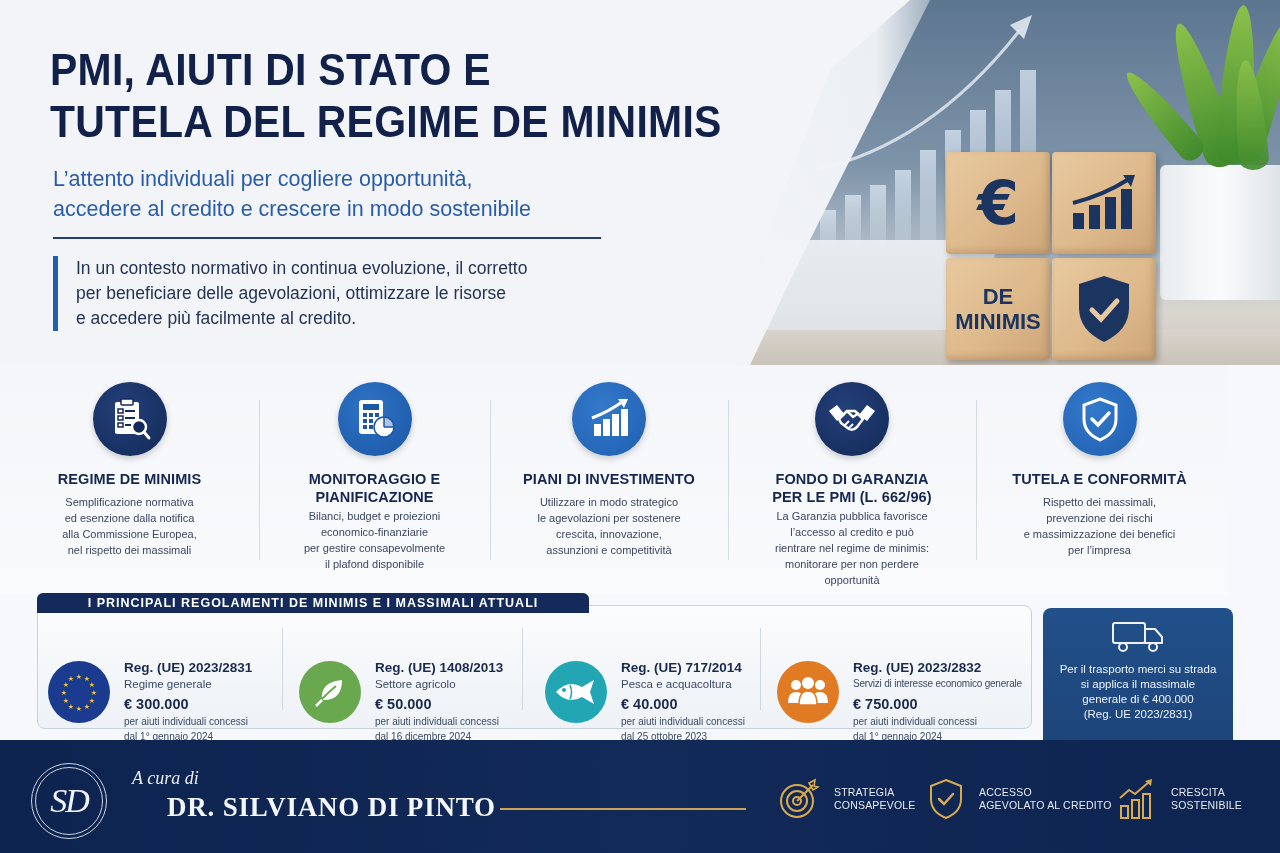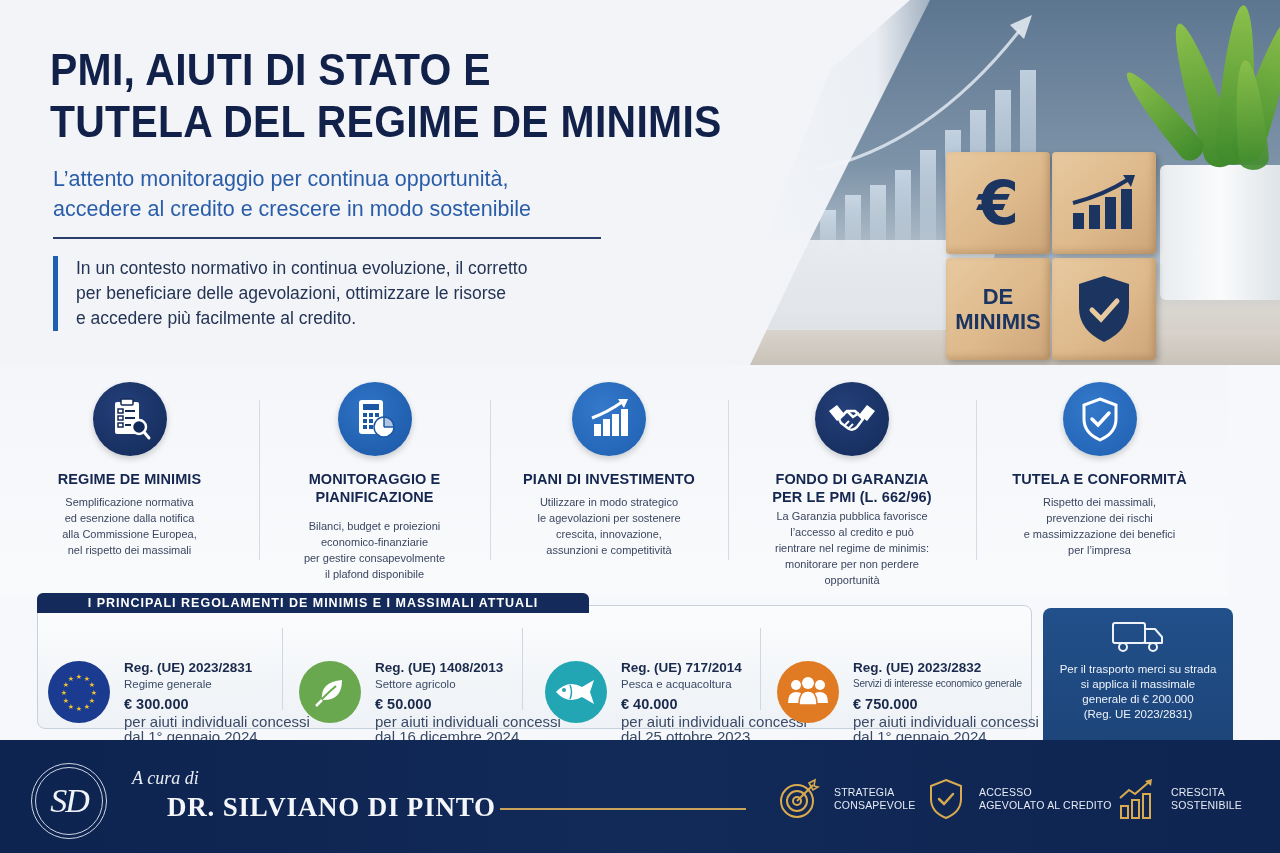--- a/index.html
+++ b/index.html
@@ -43,21 +43,21 @@
 
   
   .reg-panel { position: absolute; left: 37px; top: 605px; width: 995px; height: 124px; border: 1px solid #c7d1dd; border-radius: 8px; background: linear-gradient(180deg,#fbfcfd,#eef2f6); }
   .reg-header { position: absolute; left: 37px; top: 593px; width: 552px; height: 20px; background: #142a5a; color: #fff; font-weight: bold; font-size: 12.5px; letter-spacing: 1px; text-align: center; line-height: 20px; border-radius: 6px 6px 0 0; }
   .reg-item { position: absolute; top: 659px; height: 90px; display: flex; }
   .reg-icon { width: 62px; height: 62px; border-radius: 50%; margin-top: 2px; display: flex; align-items: center; justify-content: center; flex-shrink: 0; }
   .reg-text { margin-left: 14px; }
   .reg-name { font-weight: bold; font-size: 13.5px; color: #1a2a4c; line-height: 17px; }
   .reg-sector { font-size: 11.5px; color: #3a4a66; line-height: 16px; }
   .reg-amount { font-weight: bold; font-size: 14.5px; color: #1a2a4c; line-height: 20px; margin-top: 2px; }
-  .reg-note { font-size: 15px; color: #3a4a66; line-height: 15px; }
+  .reg-note { font-size: 10px; color: #3a4a66; line-height: 15px; }
   .reg-sep { position: absolute; top: 628px; width: 1px; height: 82px; background: #cfd7e1; }
   .transport { position: absolute; left: 1043px; top: 608px; width: 190px; height: 145px; background: linear-gradient(180deg,#22508a,#1c4479); border-radius: 8px; color: #eef3fa; text-align: center; font-size: 11.5px; line-height: 15px; padding-top: 12px; }
 
   
   .footer { position: absolute; left: 0; top: 740px; width: 1280px; height: 113px; background: #0f2552; background: linear-gradient(90deg,#0d2350 0%,#122a58 50%,#0e2451 100%); }
   .logo { position: absolute; left: 31px; top: 23px; width: 76px; height: 76px; border-radius: 50%; border: 1.5px solid #cfd6e4; display: flex; align-items: center; justify-content: center; }
   .logo-inner { width: 68px; height: 68px; border-radius: 50%; border: 1px solid #cfd6e4; display: flex; align-items: center; justify-content: center; color: #f0f3f8; font-family: "Liberation Serif", serif; font-style: italic; font-size: 34px; letter-spacing: -2px; }
   .acura { position: absolute; left: 132px; top: 28px; font-family: "Liberation Serif", serif; font-style: italic; font-size: 18px; color: #e8ecf3; }
   .author { position: absolute; left: 131px; top: 52px; font-family: "Liberation Serif", serif; font-weight: bold; font-size: 27px; color: #f4f6fa; letter-spacing: 0.8px; margin-left: 36px; }
   .gold-rule { position: absolute; left: 500px; top: 68px; width: 246px; height: 2px; background: #c9a35a; }
@@ -123,21 +123,21 @@
         <path d="M17 36 L26 45 L42 27" stroke="#e8c9a0" stroke-width="5" fill="none" stroke-linecap="round"></path>
       </svg>
     </div>
   </div>
 
   <div class="title">
     <div>PMI, AIUTI DI STATO E</div>
     <div>TUTELA DEL REGIME DE MINIMIS</div>
   </div>
   <div class="subtitle">
-    <div>L’attento monitoraggio per continua opportunità,</div>
+    <div>L’attento individuali per cogliere opportunità,</div>
     <div>accedere al credito e crescere in modo sostenibile</div>
   </div>
   <div class="rule"></div>
   <div class="intro">
     <div>In un contesto normativo in continua evoluzione, il corretto</div>
     <div>per beneficiare delle agevolazioni, ottimizzare le risorse</div>
     <div>e accedere più facilmente al credito.</div>
   </div>
 </section>
 
@@ -184,21 +184,21 @@
         <circle cx="33" cy="32" r="10" fill="#fff" stroke="#1b57a5" stroke-width="1.5"></circle>
         <path d="M33 32 L33 22 A10 10 0 0 1 43 32 Z" fill="#1b57a5" opacity="0.35"></path>
         <line x1="33" y1="32" x2="33" y2="22" stroke="#1b57a5" stroke-width="1.5"></line>
           <line x1="33" y1="32" x2="43" y2="32" stroke="#1b57a5" stroke-width="1.5"></line>
       </svg>
     </div>
     <div class="feat-title">
       <div>MONITORAGGIO E</div>
       <div>PIANIFICAZIONE</div>
     </div>
-    <div class="feat-desc" style="margin-top:12px">
+    <div class="feat-desc" style="margin-top:2px">
       <div>Bilanci, budget e proiezioni</div>
       <div>economico-finanziarie</div>
       <div>per gestire consapevolmente</div>
       <div>il plafond disponibile</div>
     </div>
   </div>
   <div class="feat-sep" style="left:490px"></div>
 
   <div class="feat" style="width:238px">
     <div class="feat-icon" style="background:radial-gradient(circle at 40% 35%,#3479ca,#1f5fb0)">
@@ -358,21 +358,21 @@
 <div class="transport">
   <svg width="56" height="34" viewBox="0 0 56 34">
     <rect x="3" y="3" width="32" height="20" rx="2" fill="none" stroke="#eef3fa" stroke-width="2"></rect>
     <path d="M35 9 L45 9 L52 17 L52 23 L35 23 Z" fill="none" stroke="#eef3fa" stroke-width="2" stroke-linejoin="round"></path>
     <circle cx="13" cy="27" r="4" fill="#1f4a82" stroke="#eef3fa" stroke-width="2"></circle>
     <circle cx="43" cy="27" r="4" fill="#1f4a82" stroke="#eef3fa" stroke-width="2"></circle>
   </svg>
   <div style="margin-top:4px">
     <div>Per il trasporto merci su strada</div>
     <div>si applica il massimale</div>
-    <div>generale di € 200.000</div>
+    <div>generale di € 400.000</div>
     <div>(Reg. UE 2023/2831)</div>
   </div>
 </div>
 
 <footer class="footer">
   <div class="logo">
     <div class="logo-inner">SD</div>
   </div>
   <div class="acura">A cura di</div>
   <div class="author">DR. SILVIANO DI PINTO</div>

